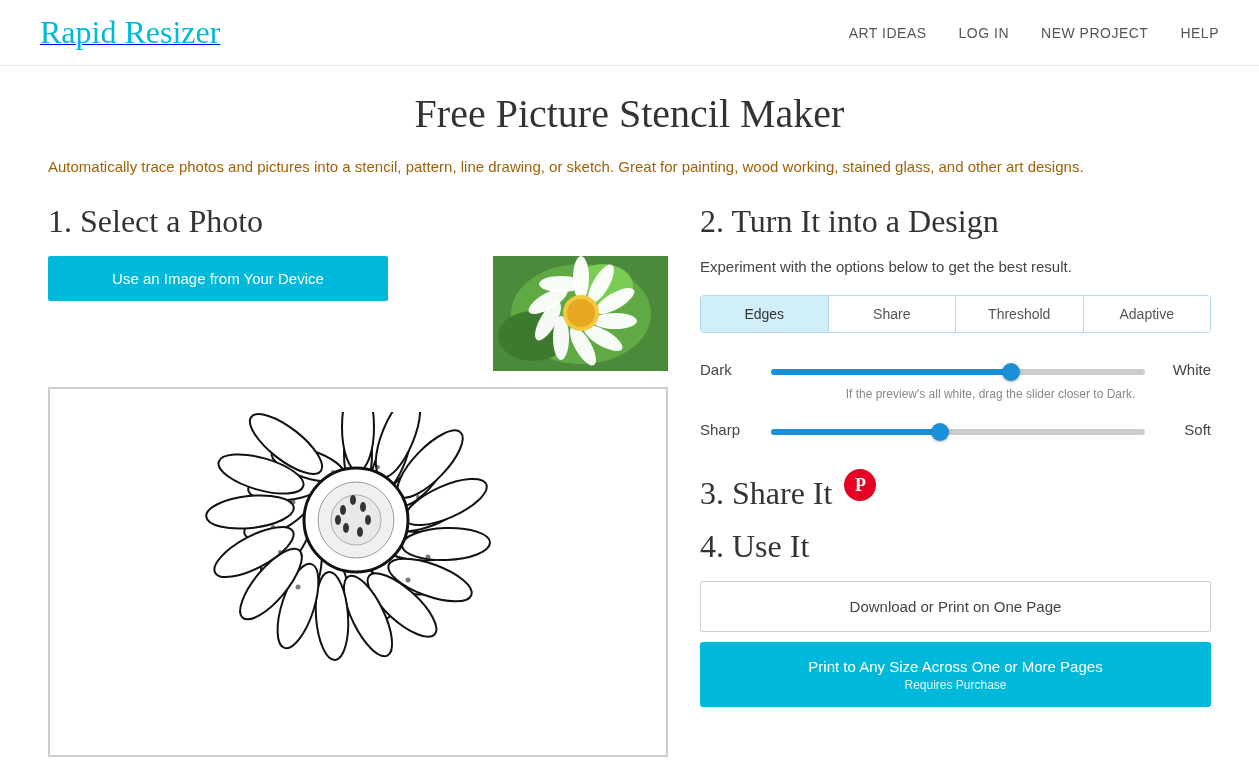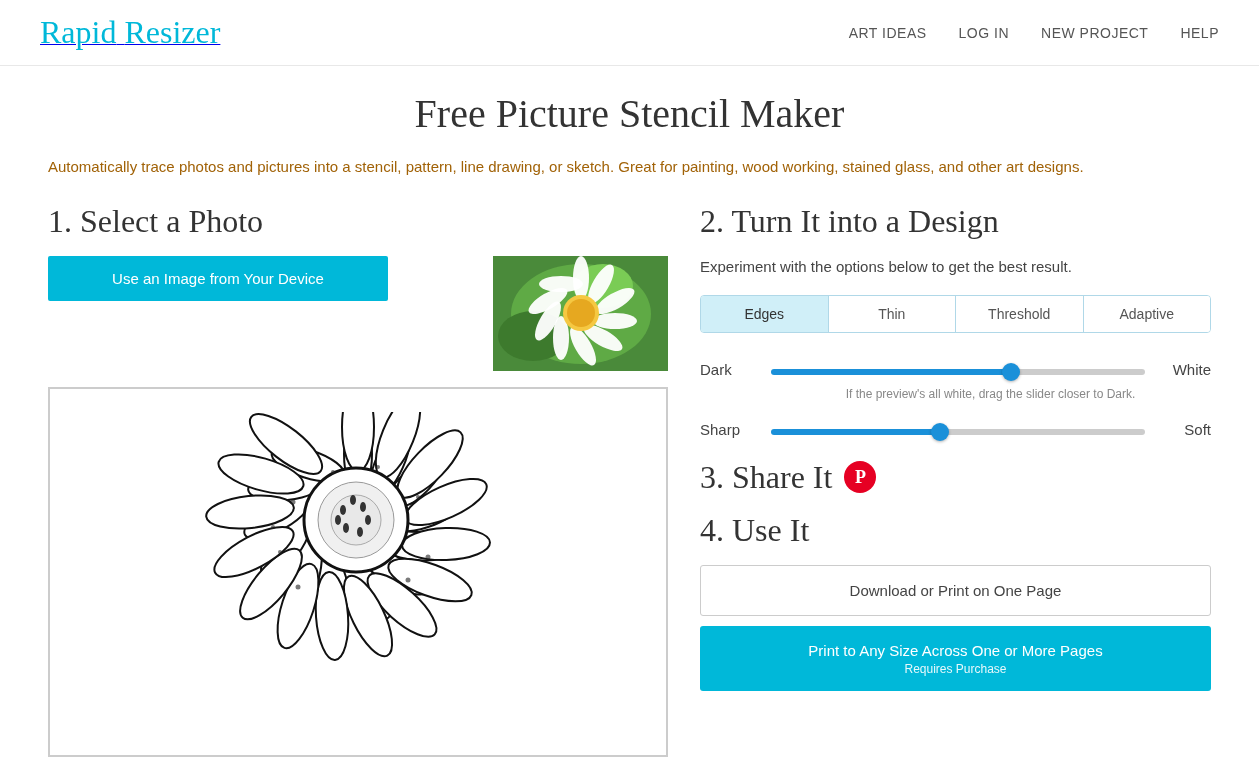--- a/index.html
+++ b/index.html
@@ -398,21 +398,21 @@
         </svg>
       </div>
     </div>
 
     <div class="right-col">
       <h2 class="section-header">2. Turn It into a Design</h2>
       <p class="experiment-text">Experiment with the options below to get the best result.</p>
 
       <div class="tabs">
         <button class="tab active">Edges</button>
-        <button class="tab">Thin</button>
+        <button class="tab">Share</button>
         <button class="tab">Threshold</button>
         <button class="tab">Adaptive</button>
       </div>
 
       <div class="slider-row">
         <span class="slider-label">Dark</span>
         <div class="slider-wrap">
           <input type="range" min="0" max="100" value="65" style="">
         </div>
         <span class="slider-label-right">White</span>
@@ -422,21 +422,21 @@
       <div class="slider-row">
         <span class="slider-label">Sharp</span>
         <div class="slider-wrap">
           <input type="range" class="sharp-slider" min="0" max="100" value="45" style="">
         </div>
         <span class="slider-label-right">Soft</span>
       </div>
 
       <div class="share-section">
         <div class="share-header">
-          <h2 class="section-header" style="margin-bottom:0;">3. Share It</h2>
+          <h2 class="section-header" style="margin-bottom:0;margin-top:16px;">3. Share It</h2>
           <div class="pinterest-icon">
             <span>P</span>
           </div>
         </div>
       </div>
 
       <div class="use-it-section">
         <h2 class="section-header">4. Use It</h2>
         <button class="download-btn">Download or Print on One Page</button>
         <button class="print-btn">

